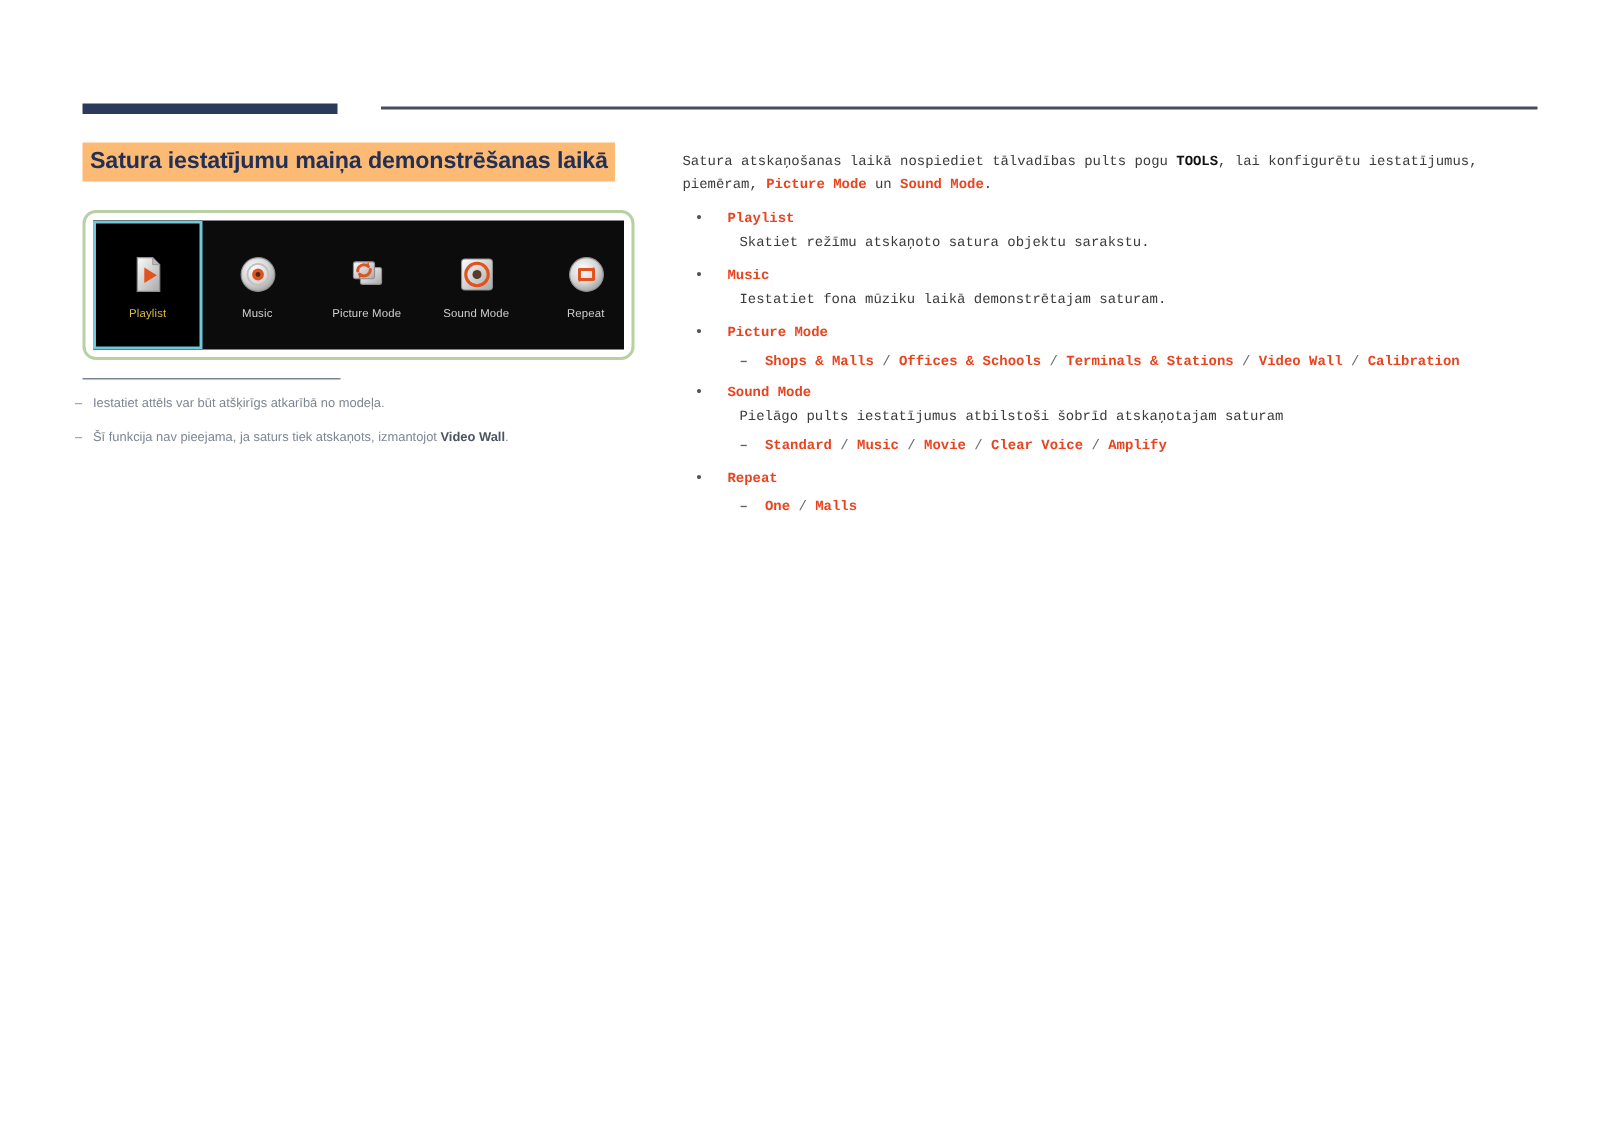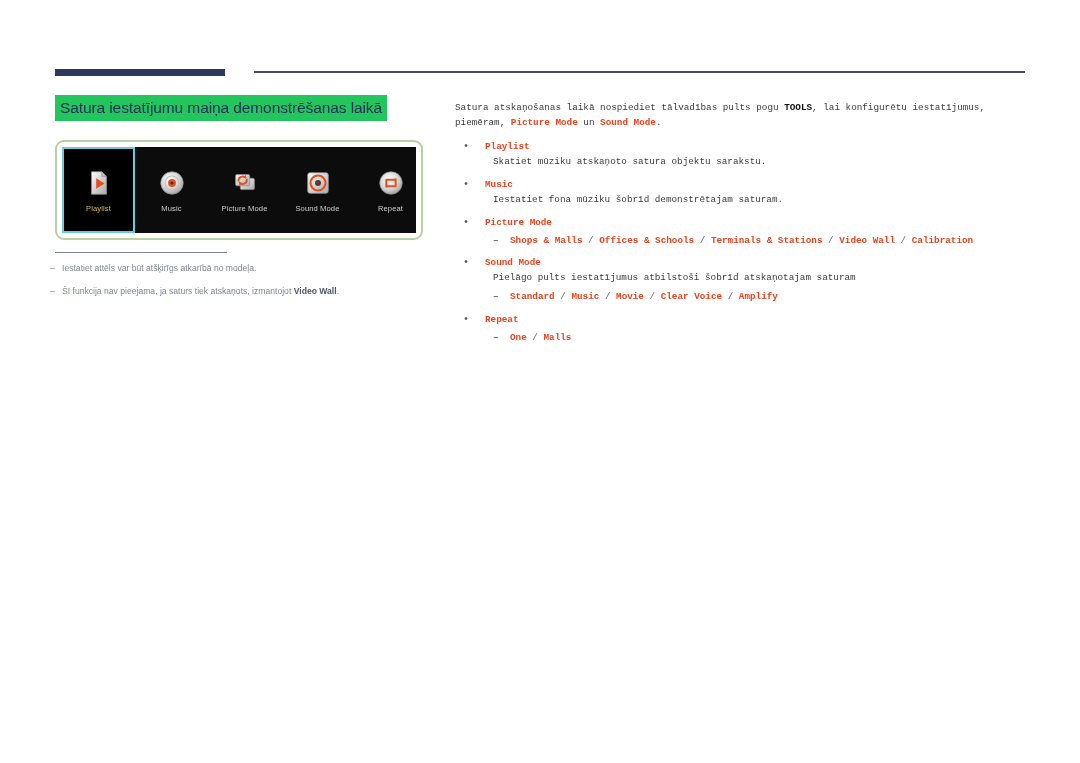--- a/index.html
+++ b/index.html
@@ -21,22 +21,22 @@
   .rule-thin {
     position:absolute; left:254px; top:71px;
     width:771px; height:2px; background:#4a4a5e;
   }
 
   
   .left-col { position:absolute; left:55px; top:95px; width:370px; }
 
   .section-title {
     display:inline-block;
-    font-size:15.5px; font-weight:normal; color:#223055;
-    background:#22c55e;
+    font-size:15.5px; font-weight:bold; color:#223055;
+    background:#fdba74;
     padding:3px 5px 4px 5px;
     letter-spacing:-0.1px;
     line-height:1.25;
     white-space:nowrap;
   }
 
   
   .shot-frame {
     position:absolute; left:55px; top:140px;
     width:368px; height:100px;
@@ -262,28 +262,28 @@
   <div class="right-col">
     <p class="intro">
       <span>Satura atskaņošanas laikā nospiediet tālvadības pults pogu </span><span class="b-black">TOOLS</span><span>, lai konfigurētu iestatījumus, piemēram, </span><span class="b-orange">Picture Mode</span><span> un </span><span class="b-orange">Sound Mode</span><span>.</span>
     </p>
     <div id="bullets">
         <div class="bullet-block">
           <div class="bullet-head">
             <span class="dot">•</span>
             <span class="term">Playlist</span>
           </div>
-          <div class="bullet-desc">Skatiet mūziku atskaņoto satura objektu sarakstu.</div>
+          <div class="bullet-desc">Skatiet režīmu atskaņoto satura objektu sarakstu.</div>
         </div>
         <div class="bullet-block">
           <div class="bullet-head">
             <span class="dot">•</span>
             <span class="term">Music</span>
           </div>
-          <div class="bullet-desc">Iestatiet fona mūziku šobrīd demonstrētajam saturam.</div>
+          <div class="bullet-desc">Iestatiet fona mūziku laikā demonstrētajam saturam.</div>
         </div>
         <div class="bullet-block">
           <div class="bullet-head">
             <span class="dot">•</span>
             <span class="term">Picture Mode</span>
           </div>
           <div class="sub-item">
             <span class="sdash">–</span>
             <span class="opts"><span>Shops &amp; Malls</span><span class="sep"> / </span><span>Offices &amp; Schools</span><span class="sep"> / </span><span>Terminals &amp; Stations</span><span class="sep"> / </span><span>Video Wall</span><span class="sep"> / </span><span>Calibration</span></span>
           </div>

